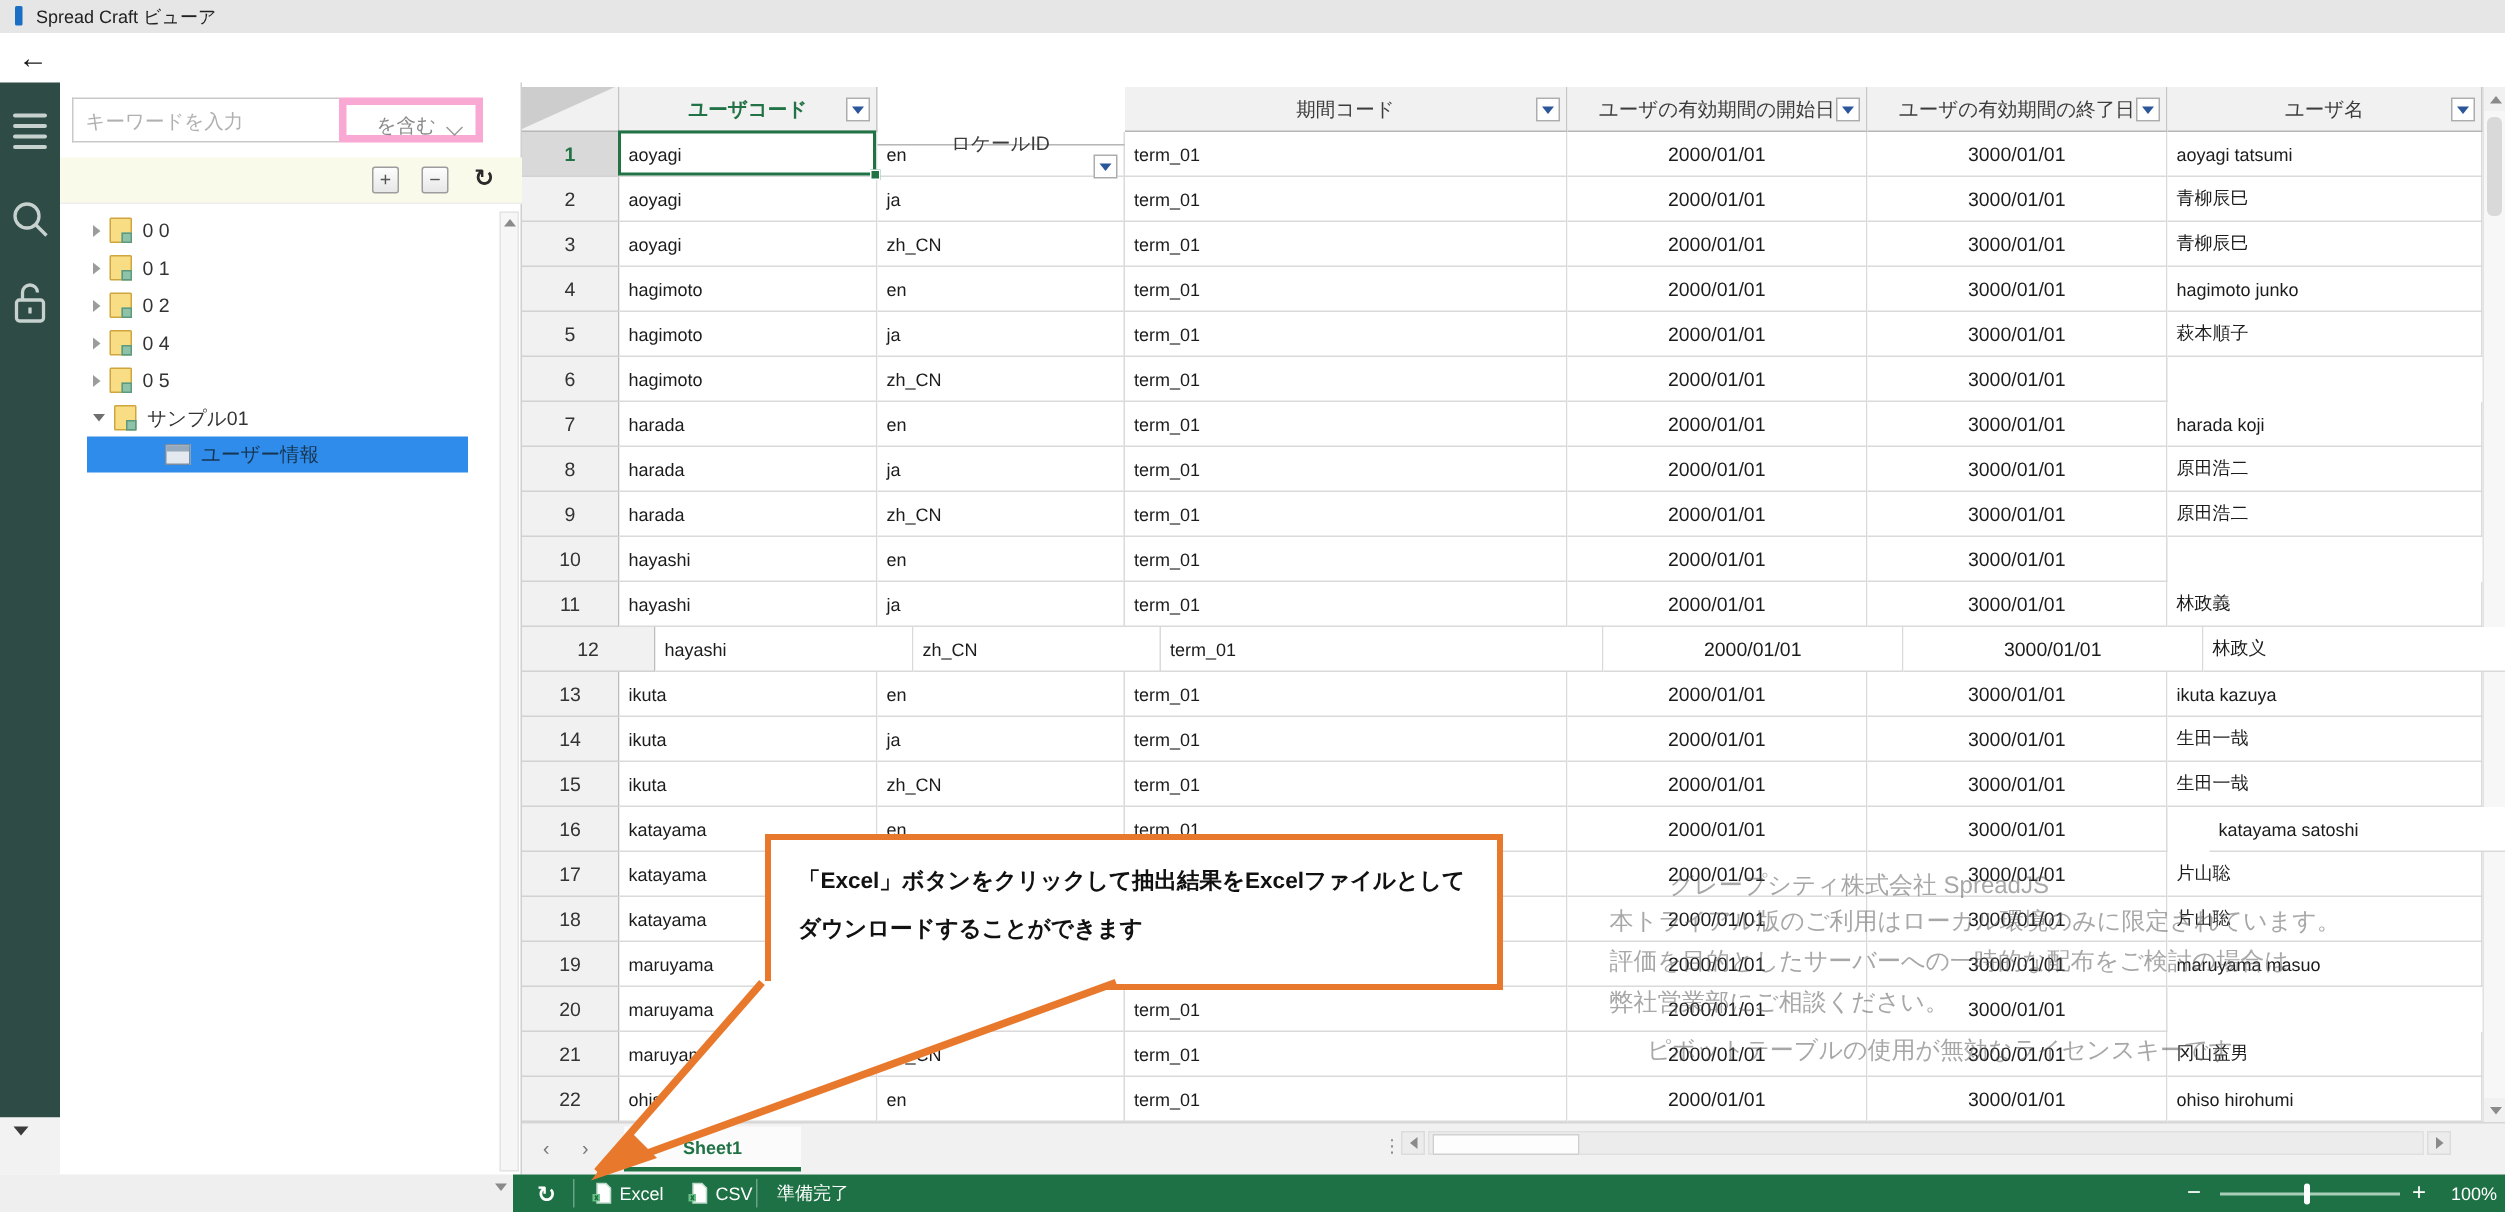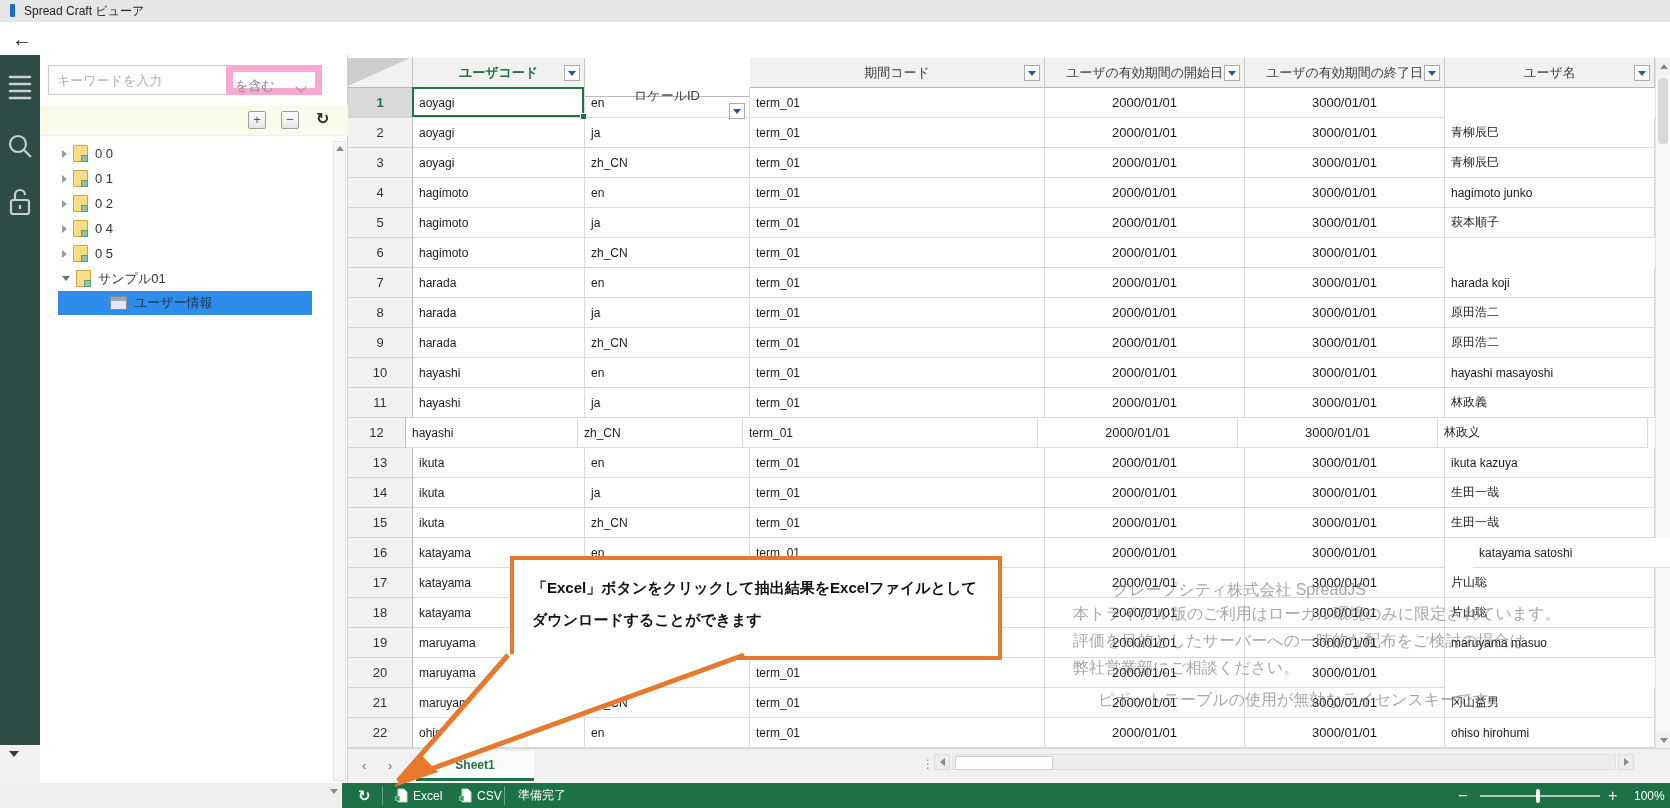--- a/index.html
+++ b/index.html
@@ -18,22 +18,22 @@
   .rail{left:0;top:55px;width:40px;height:690px;background:#2f4b46;}
   .rail .ricon{position:absolute;left:7px;cursor:pointer;}
   .rail-below{left:0;top:745px;width:40px;height:38px;background:#f2f2f2;}
   .rail-more{left:8px;top:747px;font-size:10px;color:#444;}
 
   
   .tree-panel{left:40px;top:55px;width:308px;height:728px;background:#fff;border-right:1px solid #cfcfcf;box-sizing:border-box;}
   .kw-input{position:absolute;left:8px;top:10px;width:178px;height:30px;border:1px solid #c9c9c9;border-right:none;
             box-sizing:border-box;padding:0 8px;font-size:13px;color:#333;outline:none;font-family:inherit;}
   .kw-input::placeholder{color:#b0b0b0;}
-  .mode-select{position:absolute;left:186px;top:10px;width:96px;height:30px;border:7px solid #f9a8d4;box-sizing:border-box;
-               background:#fff;font-size:13px;color:#8a8a8a;line-height:28px;padding-left:2px;cursor:pointer;}
+  .mode-select{position:absolute;left:186px;top:10px;width:96px;height:30px;border:5px solid #f9a8d4;box-sizing:border-box;
+               background:#fff;font-size:13px;color:#8a8a8a;line-height:28px;padding-left:20px;cursor:pointer;}
   .mode-chevron{position:absolute;right:10px;top:11px;width:7px;height:7px;border-right:1.5px solid #9a9a9a;
                 border-bottom:1.5px solid #9a9a9a;transform:rotate(45deg);}
   .tree-tools{position:absolute;left:0;top:50px;width:308px;height:30px;background:#fafaea;border-bottom:1px solid #eee;}
   .sq-btn{position:absolute;top:6px;width:18px;height:18px;background:linear-gradient(#fdfdfd,#e7e7e7);
           border:1px solid #9d9d9d;border-radius:2px;box-sizing:border-box;text-align:center;line-height:15px;
           font-size:13px;color:#555;cursor:pointer;}
   .tree-refresh{position:absolute;top:4px;left:276px;font-size:16px;font-weight:bold;color:#2b2b2b;cursor:pointer;}
   .tree-list{position:absolute;left:0;top:86px;width:308px;}
   .tree-item{position:relative;height:25px;display:flex;align-items:center;cursor:pointer;font-size:13px;color:#333;}
   .tree-item .caret{margin-left:22px;margin-right:6px;}
@@ -260,20 +260,21 @@
       </div>
     </div>
   <div class="abs grid-body" id="grid-body">
       <div class="grow">
         <div class="rhead sel" style="width: 65px;">1</div>
         <div class="cell" style="width: 172px;">aoyagi</div>
         <div class="cell" style="width: 165px;">en</div>
         <div class="cell" style="width: 295px;">term_01</div>
         <div class="cell ctr" style="width: 200px;">2000/01/01</div>
         <div class="cell ctr" style="width: 200px;">3000/01/01</div>
+        <div class="cell" style="width: 210px;">aoyagi tatsumi</div>
       </div>
       <div class="grow">
         <div class="rhead" style="width: 65px;">2</div>
         <div class="cell" style="width: 172px;">aoyagi</div>
         <div class="cell" style="width: 165px;">ja</div>
         <div class="cell" style="width: 295px;">term_01</div>
         <div class="cell ctr" style="width: 200px;">2000/01/01</div>
         <div class="cell ctr" style="width: 200px;">3000/01/01</div>
         <div class="cell" style="width: 210px;">青柳辰巳</div>
       </div>
@@ -340,33 +341,32 @@
         <div class="cell ctr" style="width: 200px;">3000/01/01</div>
         <div class="cell" style="width: 210px;">原田浩二</div>
       </div>
       <div class="grow">
         <div class="rhead" style="width: 65px;">10</div>
         <div class="cell" style="width: 172px;">hayashi</div>
         <div class="cell" style="width: 165px;">en</div>
         <div class="cell" style="width: 295px;">term_01</div>
         <div class="cell ctr" style="width: 200px;">2000/01/01</div>
         <div class="cell ctr" style="width: 200px;">3000/01/01</div>
-        <div class="cell" style="width: 210px;">hayashi masayoshi</div>
       </div>
       <div class="grow">
         <div class="rhead" style="width: 65px;">11</div>
         <div class="cell" style="width: 172px;">hayashi</div>
         <div class="cell" style="width: 165px;">ja</div>
         <div class="cell" style="width: 295px;">term_01</div>
         <div class="cell ctr" style="width: 200px;">2000/01/01</div>
         <div class="cell ctr" style="width: 200px;">3000/01/01</div>
         <div class="cell" style="width: 210px;">林政義</div>
       </div>
       <div class="grow">
-        <div class="rhead" style="width: 58px;">12</div>
+        <div class="rhead" style="width: 89px;">12</div>
         <div class="cell" style="width: 172px;">hayashi</div>
         <div class="cell" style="width: 165px;">zh_CN</div>
         <div class="cell" style="width: 295px;">term_01</div>
         <div class="cell ctr" style="width: 200px;">2000/01/01</div>
         <div class="cell ctr" style="width: 200px;">3000/01/01</div>
         <div class="cell" style="width: 210px;">林政义</div>
       </div>
       <div class="grow">
         <div class="rhead" style="width: 65px;">13</div>
         <div class="cell" style="width: 172px;">ikuta</div>

